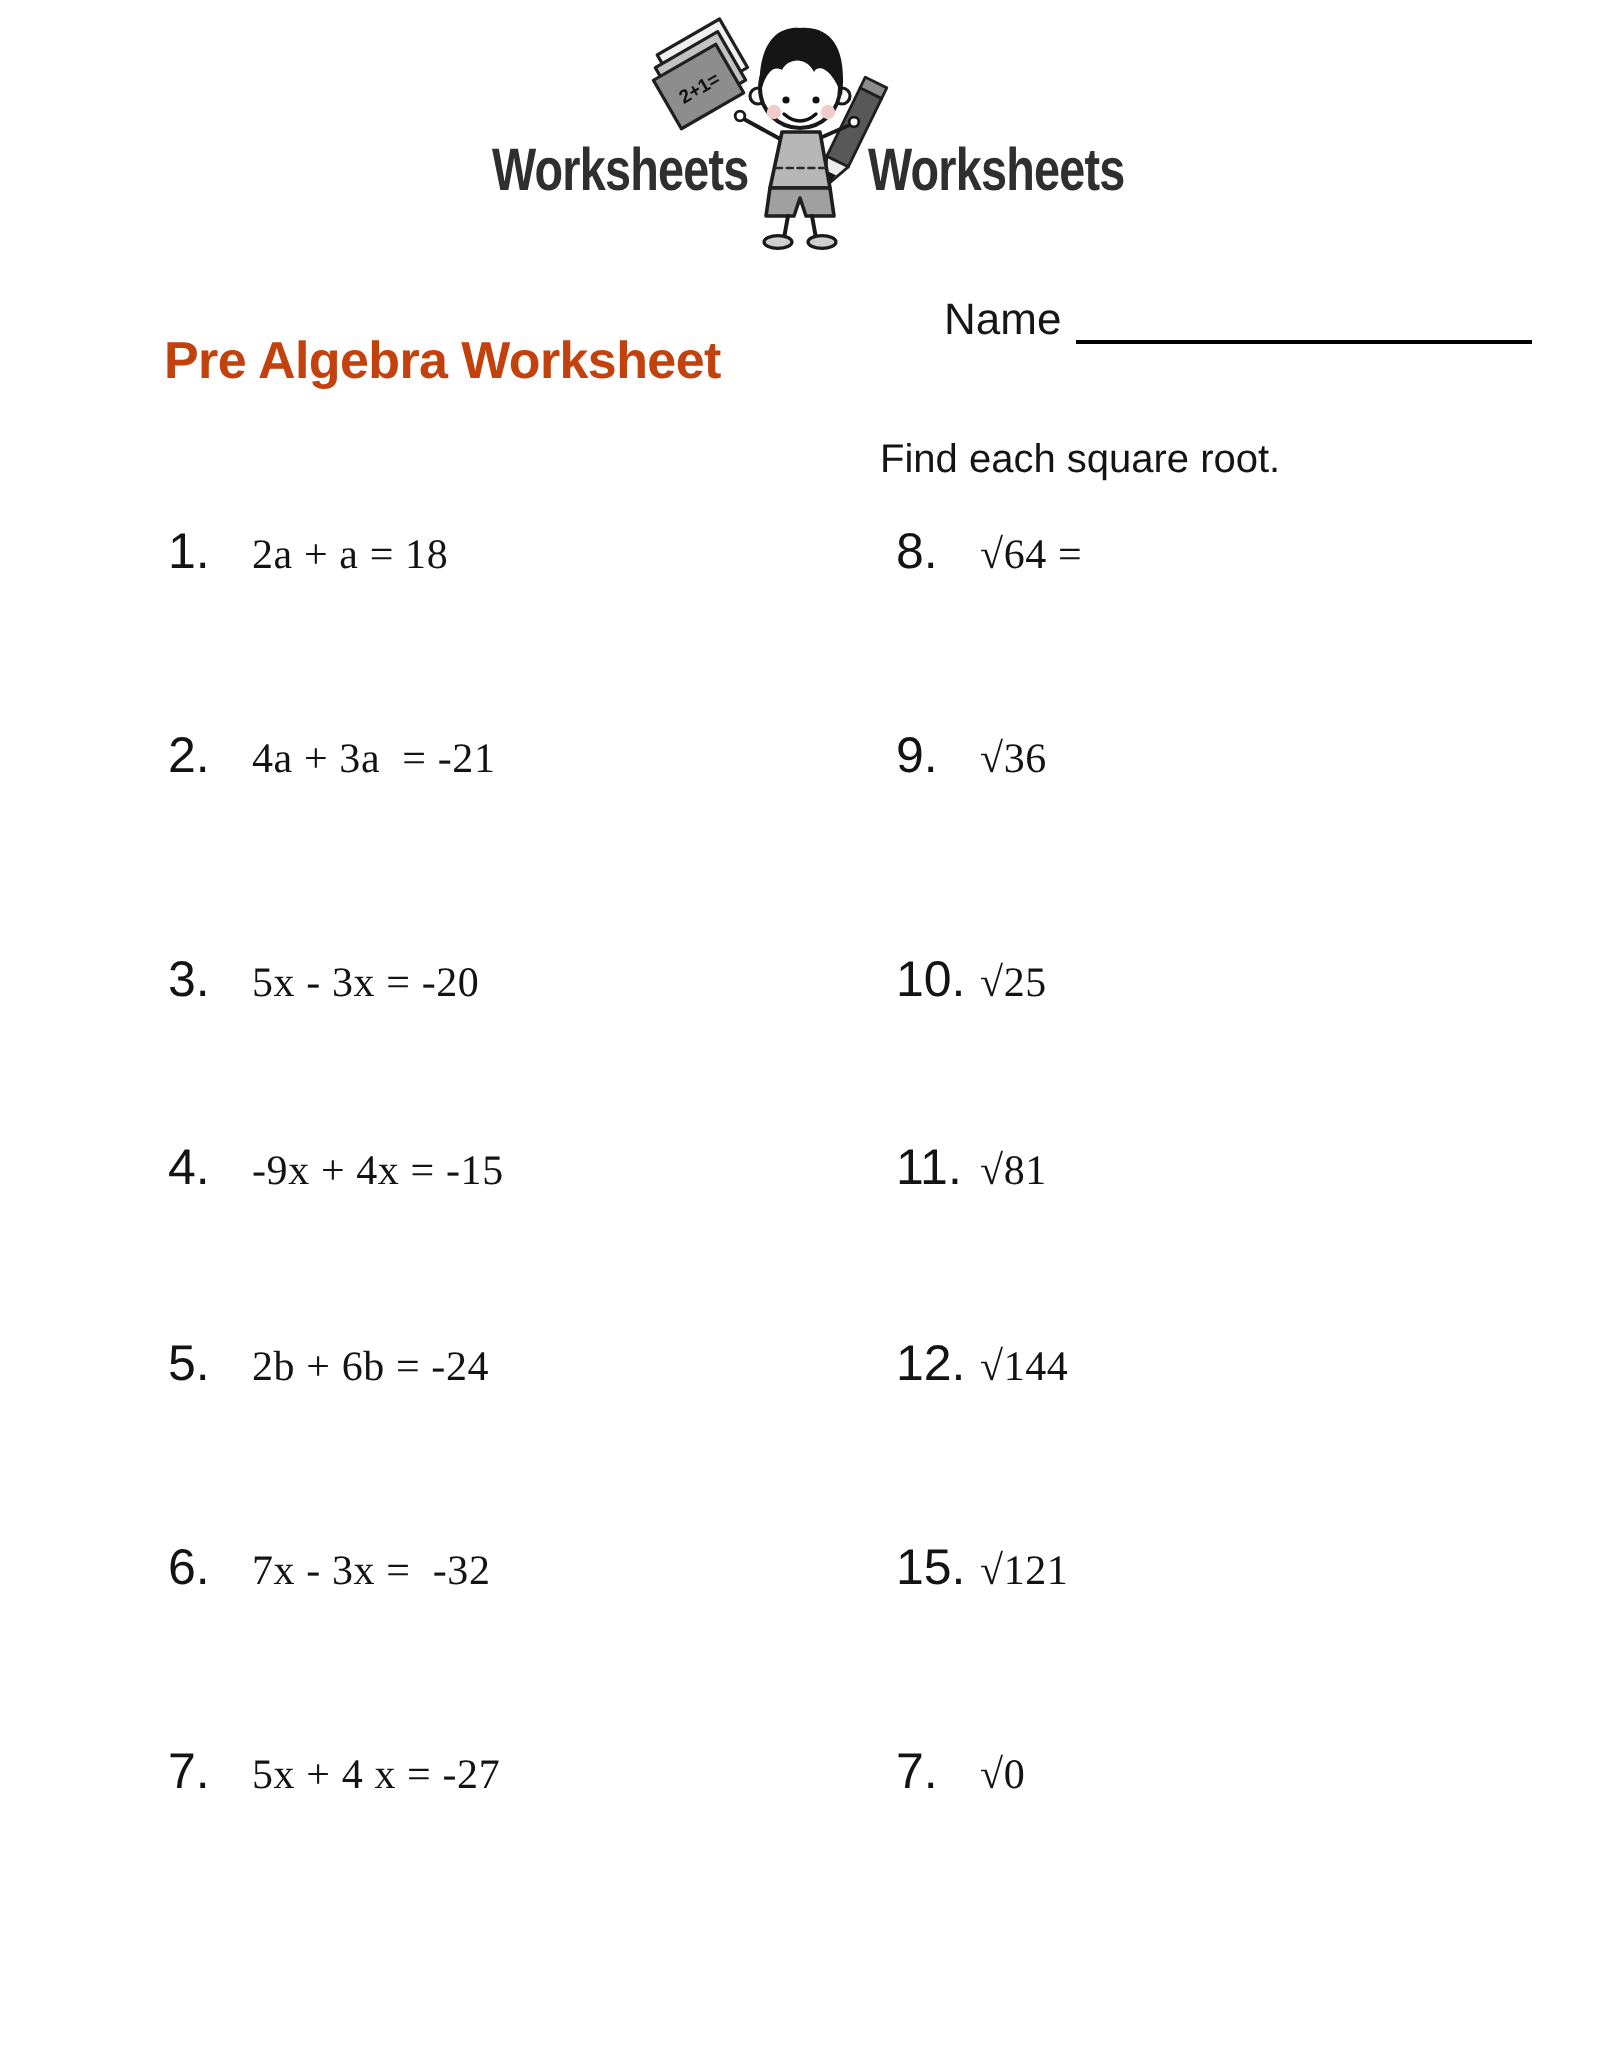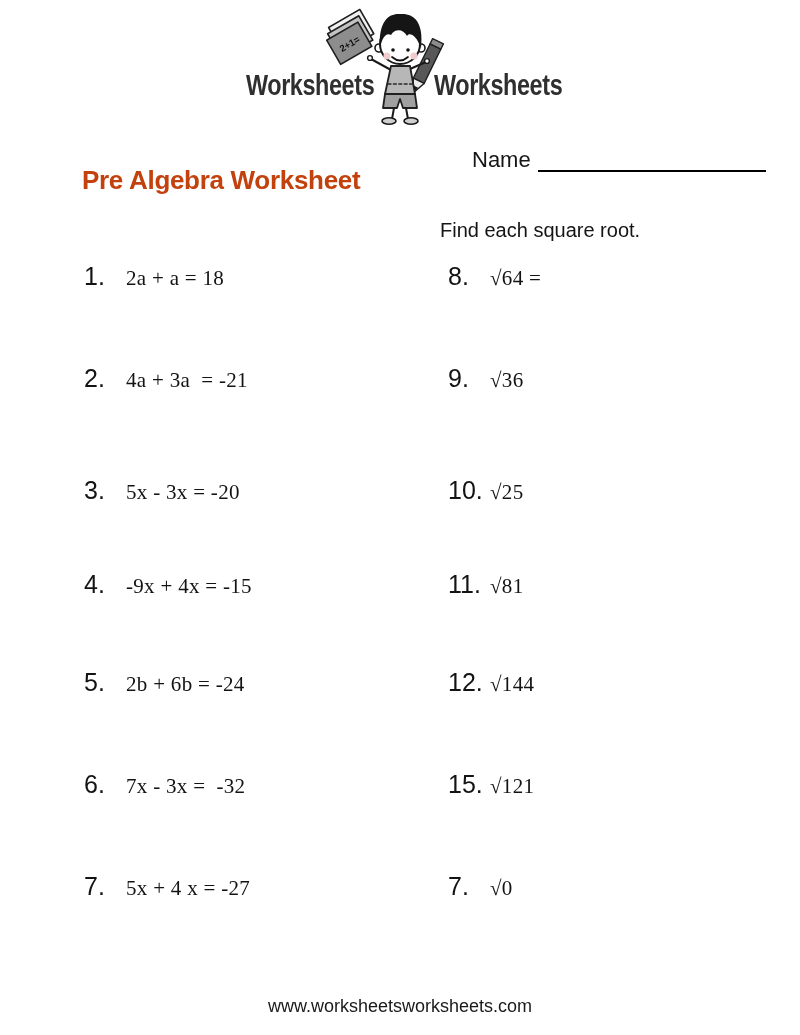--- a/index.html
+++ b/index.html
@@ -186,14 +186,13 @@
   </div>
   <div class="problem right" style="top:770px">
     <span class="num">15.</span>
     <span class="expr">√121</span>
   </div>
   <div class="problem right" style="top:872px">
     <span class="num">7.</span>
     <span class="expr">√0</span>
   </div>
 
-  <div class="footer">www.worksheetsworksheets.com</div>
 </div>
 
 </body></html>

